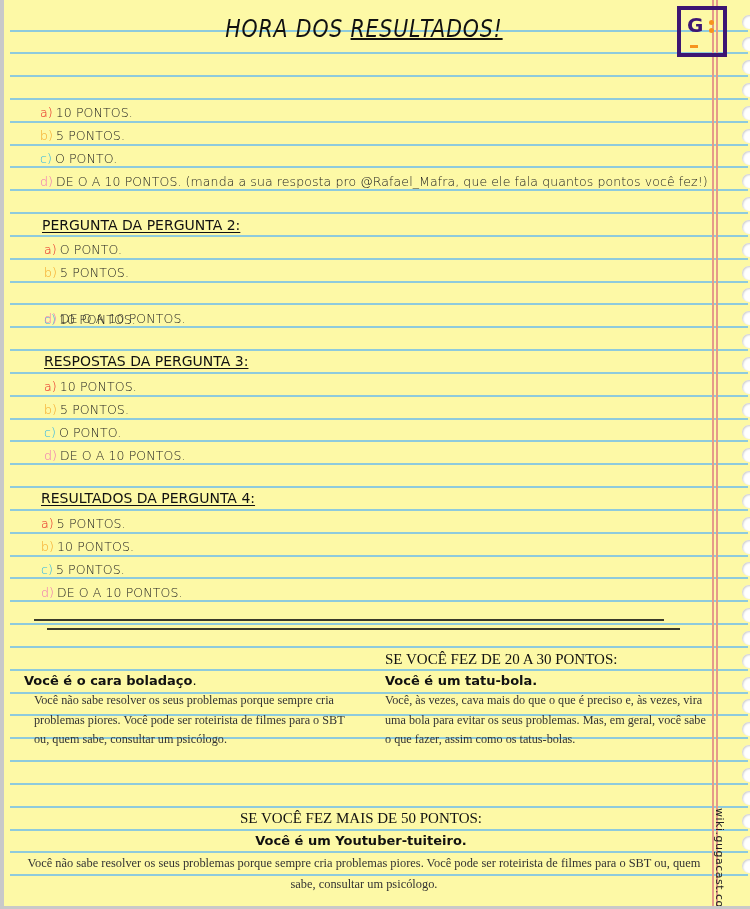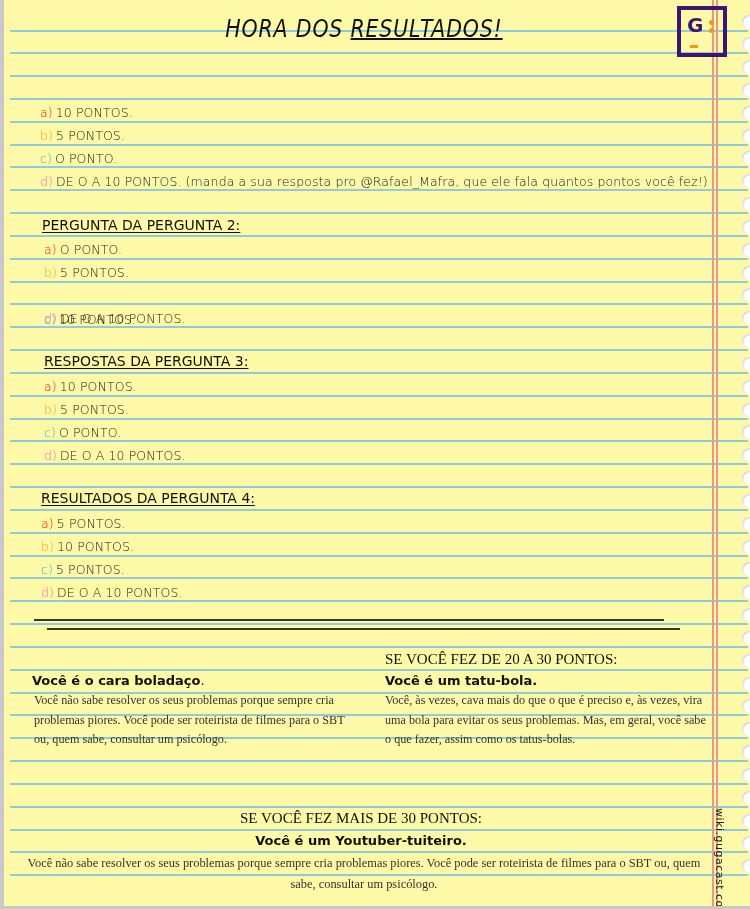--- a/index.html
+++ b/index.html
@@ -132,28 +132,28 @@
 
   <div class="section-head" style="left:37px; top:490px;">RESULTADOS DA PERGUNTA 4:</div>
   <div class="answer" style="left:37px; top:516px;"><span class="letter" style="color: rgb(232, 35, 31);">a)</span><span>5 PONTOS.</span></div>
   <div class="answer" style="left:37px; top:539px;"><span class="letter" style="color: rgb(245, 166, 35);">b)</span><span>10 PONTOS.</span></div>
   <div class="answer" style="left:37px; top:562px;"><span class="letter" style="color: rgb(41, 182, 232);">c)</span><span>5 PONTOS.</span></div>
   <div class="answer" style="left:37px; top:585px;"><span class="letter" style="color: rgb(239, 111, 179);">d)</span><span>DE O A 10 PONTOS.</span></div>
 
   <div class="hr-line" style="left:30px; width:630px; top:619px;"></div>
   <div class="hr-line" style="left:43px; width:633px; top:628px;"></div>
 
-  <div class="res-title" style="left:28px; top:673px;"><span>Você é o cara boladaço</span><span style="font-weight:normal;">.</span></div>
+  <div class="res-title" style="left:20px; top:673px;"><span>Você é o cara boladaço</span><span style="font-weight:normal;">.</span></div>
   <div class="res-body" style="left:30px; top:691px; width:320px;">Você não sabe resolver os seus problemas porque sempre cria problemas piores. Você pode ser roteirista de filmes para o SBT ou, quem sabe, consultar um psicólogo.</div>
 
   <div class="res-head" style="left:381px; top:651px;">SE VOCÊ FEZ DE 20 A 30 PONTOS:</div>
   <div class="res-title" style="left:381px; top:673px;">Você é um tatu-bola.</div>
   <div class="res-body" style="left:381px; top:691px; width:325px;">Você, às vezes, cava mais do que o que é preciso e, às vezes, vira uma bola para evitar os seus problemas. Mas, em geral, você sabe o que fazer, assim como os tatus-bolas.</div>
 
-  <div class="res-head" style="left:0; width:714px; top:810px; text-align:center;">SE VOCÊ FEZ MAIS DE 30 PONTOS:</div>
+  <div class="res-head" style="left:0; width:714px; top:810px; text-align:center;">SE VOCÊ FEZ MAIS DE 50 PONTOS:</div>
   <div class="res-title" style="left:0; width:714px; top:833px; text-align:center;">Você é um Youtuber-tuiteiro.</div>
   <div class="res-body" style="left:20px; width:680px; top:853px; text-align:center; line-height:21px; font-size:12.4px;">Você não sabe resolver os seus problemas porque sempre cria problemas piores. Você pode ser roteirista de filmes para o SBT ou, quem sabe, consultar um psicólogo.</div>
 
   <div class="side-url">wiki.gugacast.com</div>
 
 <div class="hole" style="top: 15px;"></div>
     <div class="hole" style="top: 37px;"></div>
     <div class="hole" style="top: 60px;"></div>
     <div class="hole" style="top: 83px;"></div>
     <div class="hole" style="top: 106px;"></div>

